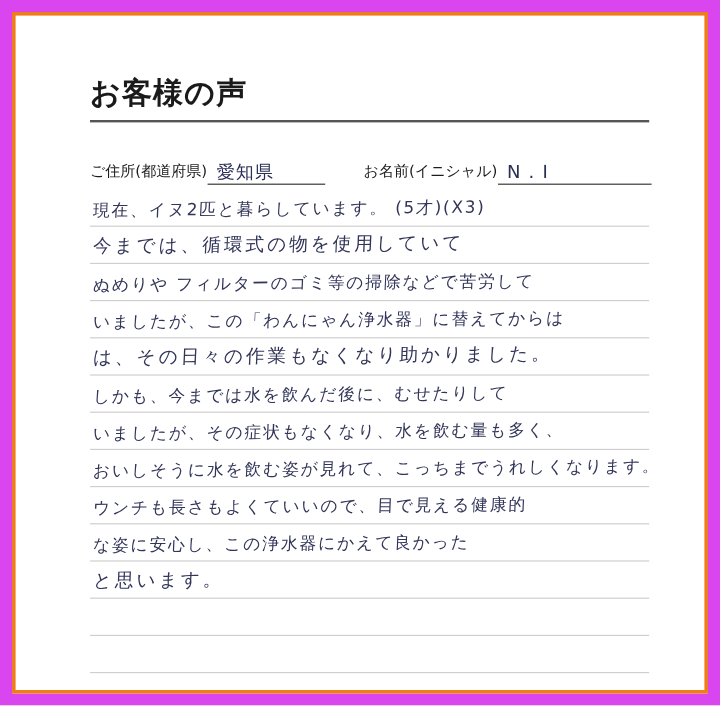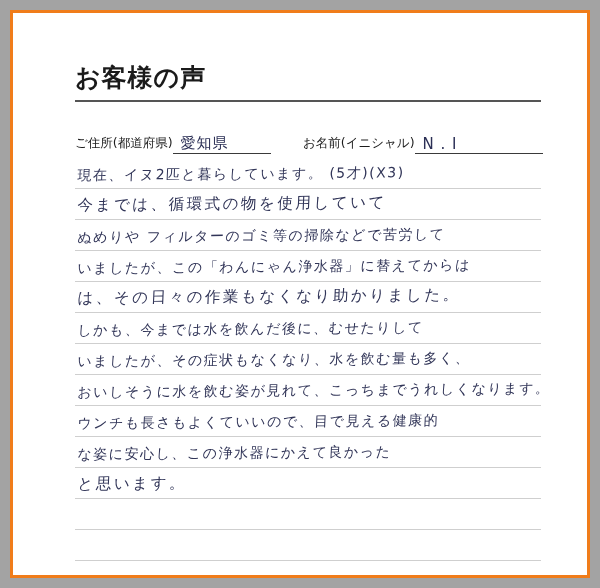--- a/index.html
+++ b/index.html
@@ -11,21 +11,21 @@
     height: 588px;
     background: #ffffff;
     font-family: "Liberation Sans", sans-serif;
     overflow: hidden;
   }
   .page {
     position: relative;
     width: 600px;
     height: 588px;
     box-sizing: border-box;
-    background: #a3a3a3;
+    background: #d946ef;
   }
   
   .frame {
     position: absolute;
     left: 10px;
     top: 10px;
     width: 580px;
     height: 568px;
     box-sizing: border-box;
     border: 3px solid #f07c1a;

